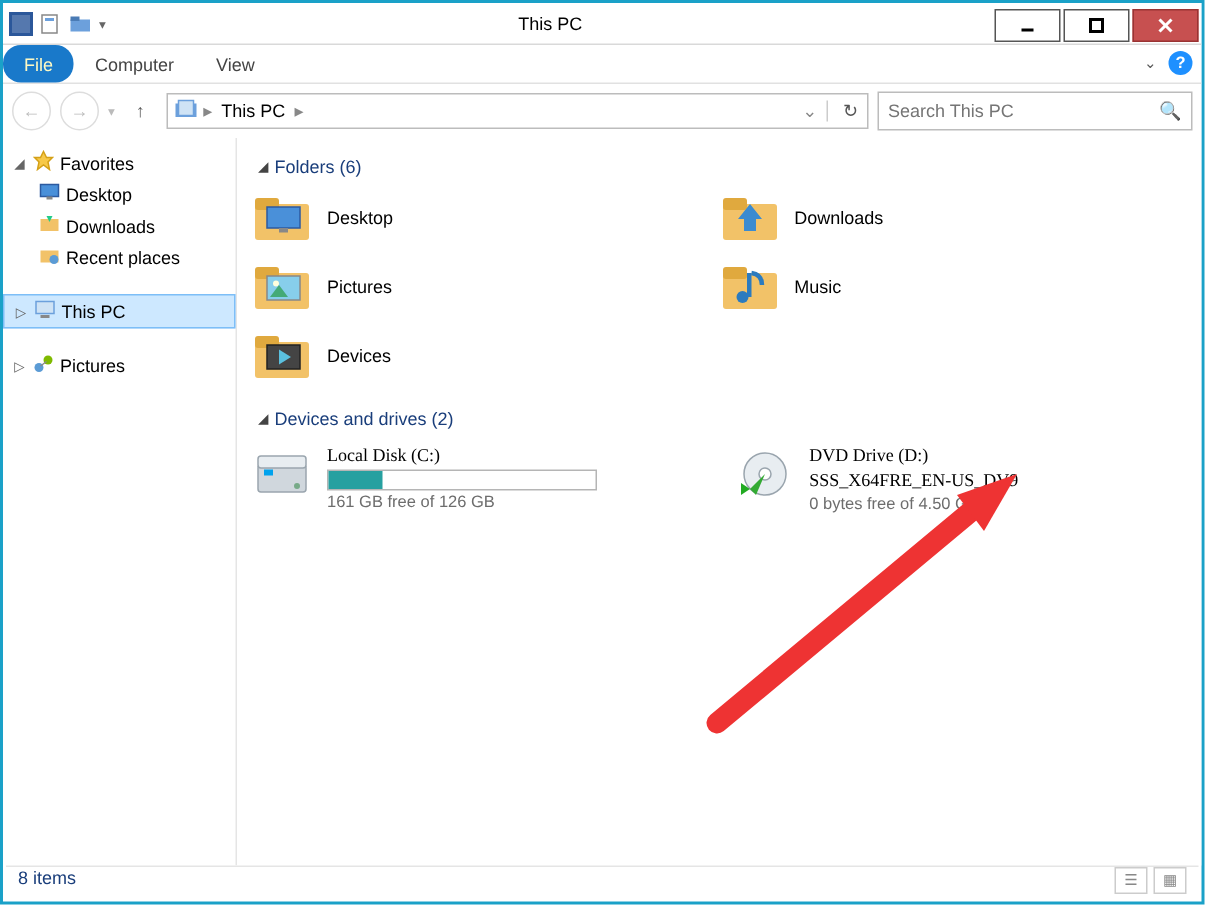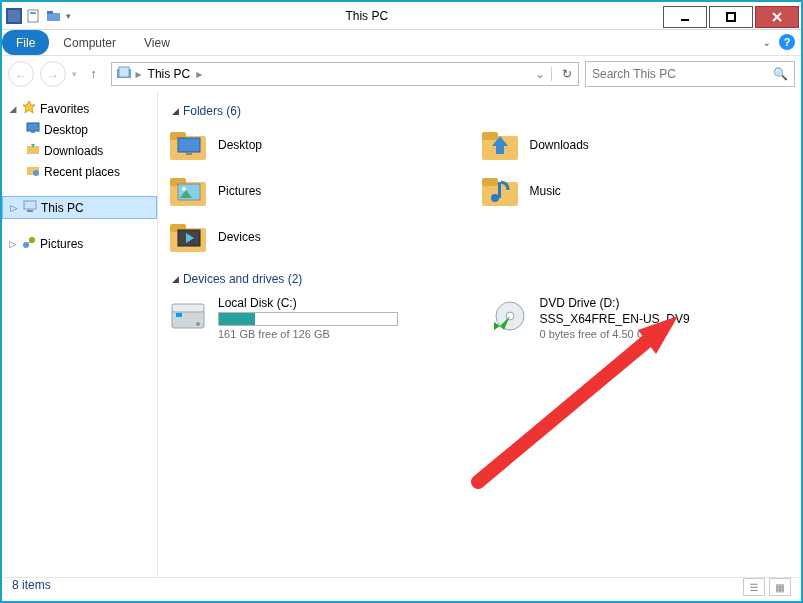--- a/index.html
+++ b/index.html
@@ -36,21 +36,21 @@
   .content { flex:1; padding: 6px 10px; overflow:auto; position:relative; background:#fff;}
   .section-h { color:#1a3e7b; font-size:13px; margin: 6px 0 10px 4px; display:flex; align-items:center; gap:4px;}
   .section-h .tw { color:#444; font-size:9px;}
   .folders { display:grid; grid-template-columns: 1fr 1fr; row-gap: 12px; margin-bottom: 18px;}
   .folder-item { display:flex; align-items:center; gap:10px;}
   .folder-ico { width:40px; height:34px; position:relative;}
   .drives { display:grid; grid-template-columns: 1fr 1fr; column-gap: 20px;}
   .drive { display:flex; gap:10px; align-items:flex-start;}
   .drive-ico { width:40px; height:40px;}
   .drive-info { display:flex; flex-direction:column; gap:2px;}
-  .drive-name { color:#000;}
+  .drive-name { color:#000;font-family:Liberation Serif, serif;}
   .storage { width:180px; height:14px; border:1px solid #b5b5b5; background:#fff; position:relative;}
   .storage .used { position:absolute; left:0; top:0; bottom:0; background:#26a0a0;}
   .free { color:#6d6d6d; font-size:11px;}
   .statusbar { position:absolute; bottom:2px; left:2px; right:2px; height:22px; border-top:1px solid #e5e5e5; display:flex; align-items:flex-start; padding:0 8px; background:#fff; color:#1a3e7b;}
   .statusbar .viewbtns { margin-left:auto; display:flex; gap:4px;}
   .viewbtn { width:22px; height:18px; border:1px solid #ccc; display:flex; align-items:center; justify-content:center; color:#888; font-size:10px;}
   .arrow-ann { position:absolute; pointer-events:none;}
   
   .ico-folder { fill:#f2c268; }
   .ico-folder-tab { fill:#e0a93e; }

